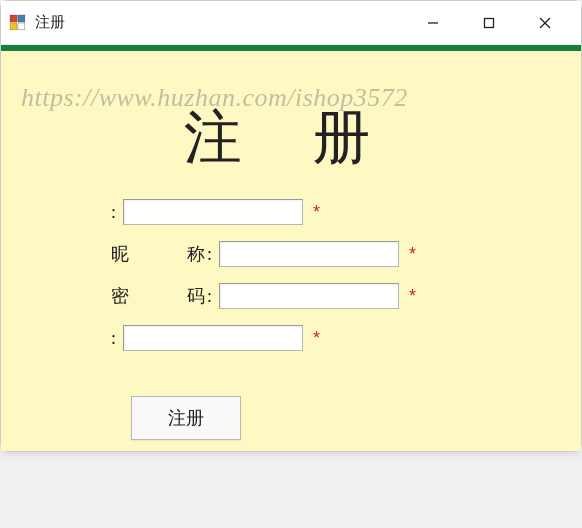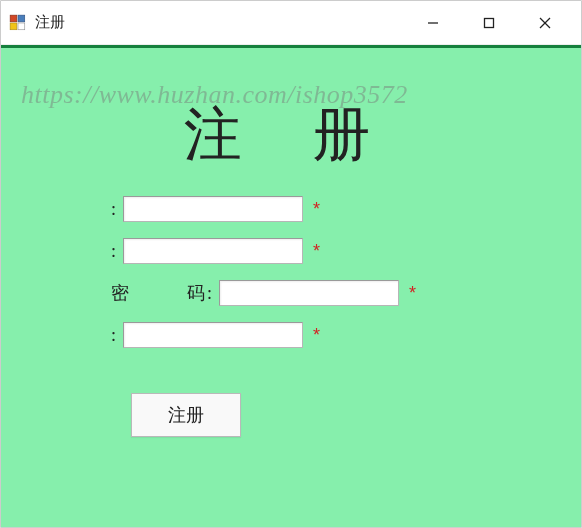--- a/index.html
+++ b/index.html
@@ -5,24 +5,24 @@
     * { box-sizing: border-box; margin: 0; padding: 0; }
     body {
       font-family: "Microsoft YaHei", "SimSun", sans-serif;
       background: #f0f0f0;
       width: 582px;
       height: 528px;
       overflow: hidden;
     }
     .window {
       width: 582px;
-      height: 528px;
+      height: 452px;
       background: #ffffff;
       border: 1px solid #cccccc;
-      border-radius: 1px;
+      border-radius: 8px;
       display: flex;
       flex-direction: column;
       box-shadow: 0 2px 8px rgba(0,0,0,0.1);
     }
     .titlebar {
       height: 44px;
       display: flex;
       align-items: center;
       padding: 0 8px;
       background: #ffffff;
@@ -49,22 +49,22 @@
       align-items: center;
       justify-content: center;
       background: transparent;
       border: none;
       cursor: pointer;
     }
     .win-btn svg { width: 14px; height: 14px; }
     .client-area {
       flex: 1;
       position: relative;
-      background: #86efac;
-      border-top: 3px solid #15803d;
+      background: #fef9c3;
+      border-top: 6px solid #15803d;
     }
     .watermark {
       position: absolute;
       top: 32px;
       left: 20px;
       width: 540px;
       color: rgba(120,120,120,0.45);
       font-size: 26px;
       font-family: "Times New Roman", serif;
       font-style: italic;
@@ -186,20 +186,21 @@
 
     <div class="form-heading">注 册</div>
 
     <div class="form">
       <div class="form-row">
         <span class="form-colon">:</span>
         <input class="form-input" type="text" value="" style="">
         <span class="required-asterisk">*</span>
       </div>
       <div class="form-row">
+        <span class="form-label">昵称</span>
         <span class="form-colon">:</span>
         <input class="form-input" type="text" value="" style="">
         <span class="required-asterisk">*</span>
       </div>
       <div class="form-row">
         <span class="form-label">密码</span>
         <span class="form-colon">:</span>
         <input class="form-input" type="password" value="" style="">
         <span class="required-asterisk">*</span>
       </div>

